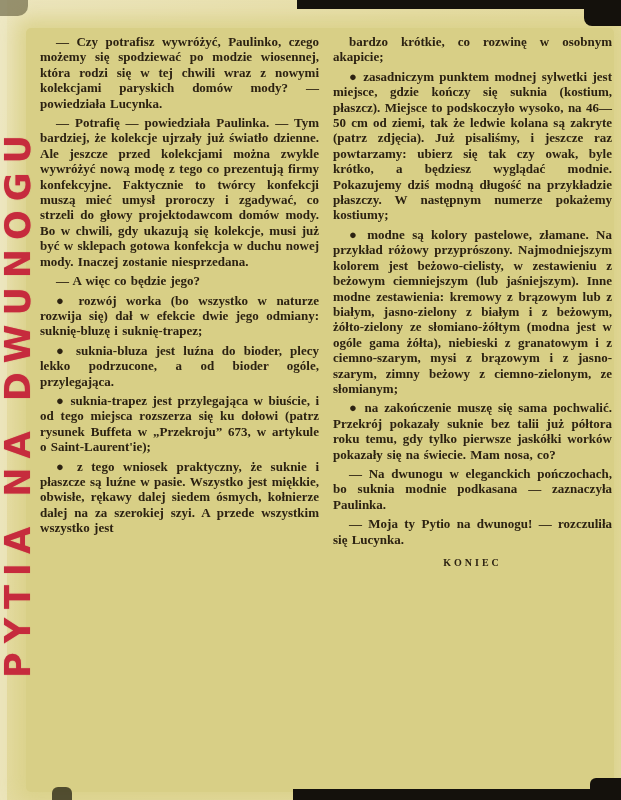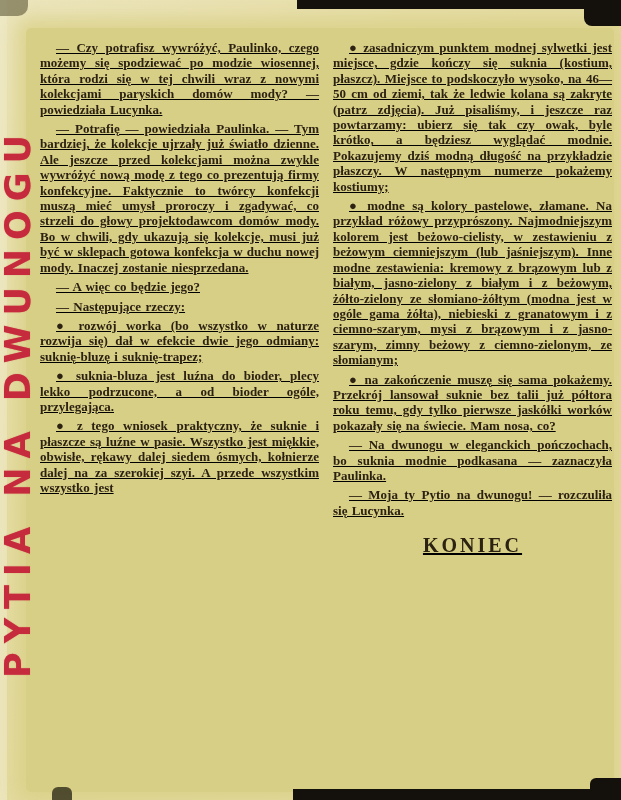--- a/index.html
+++ b/index.html
@@ -21,37 +21,37 @@
   .vtitle{
     position:absolute;left:-4px;top:26px;height:752px;width:44px;
     writing-mode:vertical-rl;transform:rotate(180deg);
     font-family:"DejaVu Sans", sans-serif;
     font-weight:800;font-size:35px;letter-spacing:9px;
     color:#c62b3d;text-align:center;line-height:44px;
     text-shadow:0 0 1px rgba(198,43,61,.55);
     white-space:nowrap;
   }
   .content{
-    position:absolute;left:40px;top:40px;width:572px;height:760px;
-    display:flex;gap:14px;text-decoration:underline;
+    position:absolute;left:40px;top:34px;width:572px;height:760px;
+    display:flex;gap:14px;
   }
   .col{
     flex:1 1 0;min-width:0;
     color:#2c2212;
     font-size:13px;line-height:15.4px;font-weight:700;
   }
   .col .para{
     margin:0 0 4px 0;
     text-indent:16px;
     text-align:justify;
     word-spacing:1px;
   }
   .footer{
-    margin-top:20px;text-align:center;font-weight:800;
-    font-size:20px;letter-spacing:3px;color:#2c2212;
+    margin-top:8px;text-align:center;font-weight:800;
+    font-size:10px;letter-spacing:3px;color:#2c2212;
   }
   
   .bar-top{position:absolute;left:297px;top:0;width:324px;height:9px;background:#14110c;}
   .bar-top-corner{position:absolute;left:584px;top:0;width:37px;height:26px;background:#14110c;border-bottom-left-radius:8px;}
   .bar-bottom{position:absolute;left:293px;bottom:0;width:328px;height:11px;background:#14110c;}
   .bar-bottom-corner{position:absolute;left:590px;bottom:0;width:31px;height:22px;background:#14110c;border-top-left-radius:6px;}
   .smudge-top-left{position:absolute;left:0;top:0;width:28px;height:16px;background:rgba(80,74,44,.55);border-bottom-right-radius:10px;}
   .smudge-bottom-left{position:absolute;left:52px;bottom:0;width:20px;height:13px;background:rgba(46,42,24,.8);border-top-left-radius:6px;border-top-right-radius:6px;}
   .edge-left{position:absolute;left:0;top:0;width:7px;height:100%;background:rgba(240,234,200,.7);}
 </style>
@@ -62,29 +62,30 @@
   <div class="edge-left"></div>
   <div class="highlight"></div>
 
   <div class="vtitle">PYTIA NA DWUNOGU</div>
 
   <div class="content">
     <div class="col">
         <p class="para">— Czy potrafisz wywróżyć, Paulinko, czego możemy się spodziewać po modzie wiosennej, która rodzi się w tej chwili wraz z nowymi kolekcjami paryskich domów mody? — powiedziała Lucynka.</p>
         <p class="para">— Potrafię — powiedziała Paulinka. — Tym bardziej, że kolekcje ujrzały już światło dzienne. Ale jeszcze przed kolekcjami można zwykle wywróżyć nową modę z tego co prezentują firmy konfekcyjne. Faktycznie to twórcy konfekcji muszą mieć umysł proroczy i zgadywać, co strzeli do głowy projektodawcom domów mody. Bo w chwili, gdy ukazują się kolekcje, musi już być w sklepach gotowa konfekcja w duchu nowej mody. Inaczej zostanie niesprzedana.</p>
         <p class="para">— A więc co będzie jego?</p>
-        <p class="para">— Następujące rzeczy:</p>
         <p class="para">● rozwój worka (bo wszystko w naturze rozwija się) dał w efekcie dwie jego odmiany: suknię-bluzę i suknię-trapez;</p>
         <p class="para">● suknia-bluza jest luźna do bioder, plecy lekko podrzucone, a od bioder ogóle, przylegająca.</p>
+        <p class="para">● suknia-trapez jest przylegająca w biuście, i od tego miejsca rozszerza się ku dołowi (patrz rysunek Buffeta w „Przekroju” 673, w artykule o Saint-Laurent'ie);</p>
         <p class="para">● z tego wniosek praktyczny, że suknie i płaszcze są luźne w pasie. Wszystko jest miękkie, obwisłe, rękawy dalej siedem ósmych, kołnierze dalej na za szerokiej szyi. A przede wszystkim wszystko jest</p>
       </div>
     <div class="col">
+    <p class="para">bardzo krótkie, co rozwinę w osobnym akapicie;</p>
         <p class="para">● zasadniczym punktem modnej sylwetki jest miejsce, gdzie kończy się suknia (kostium, płaszcz). Miejsce to podskoczyło wysoko, na 46—50 cm od ziemi, tak że ledwie kolana są zakryte (patrz zdjęcia). Już pisaliśmy, i jeszcze raz powtarzamy: ubierz się tak czy owak, byle krótko, a będziesz wyglądać modnie. Pokazujemy dziś modną długość na przykładzie płaszczy. W następnym numerze pokażemy kostiumy;</p>
         <p class="para">● modne są kolory pastelowe, złamane. Na przykład różowy przyprószony. Najmodniejszym kolorem jest beżowo-cielisty, w zestawieniu z beżowym ciemniejszym (lub jaśniejszym). Inne modne zestawienia: kremowy z brązowym lub z białym, jasno-zielony z białym i z beżowym, żółto-zielony ze słomiano-żółtym (modna jest w ogóle gama żółta), niebieski z granatowym i z ciemno-szarym, mysi z brązowym i z jasno-szarym, zimny beżowy z ciemno-zielonym, ze słomianym;</p>
-        <p class="para">● na zakończenie muszę się sama pokażemy. Przekrój lansował suknie bez talii już półtora roku temu, gdy tylko pierwsze jaskółki worków pokazały się na świecie. Mam nosa, co?</p>
+        <p class="para">● na zakończenie muszę się sama pochwalić. Przekrój pokazały suknie bez talii już półtora roku temu, gdy tylko pierwsze jaskółki worków pokazały się na świecie. Mam nosa, co?</p>
         <p class="para">— Na dwunogu w eleganckich pończochach, bo suknia modnie podkasana — zaznaczyła Paulinka.</p>
         <p class="para">— Moja ty Pytio na dwunogu! — rozczuliła się Lucynka.</p>
         <div class="footer">KONIEC</div>
       </div>
   </div>
 
   <div class="bar-top"></div>
   <div class="bar-top-corner"></div>
   <div class="bar-bottom"></div>
   <div class="bar-bottom-corner"></div>

